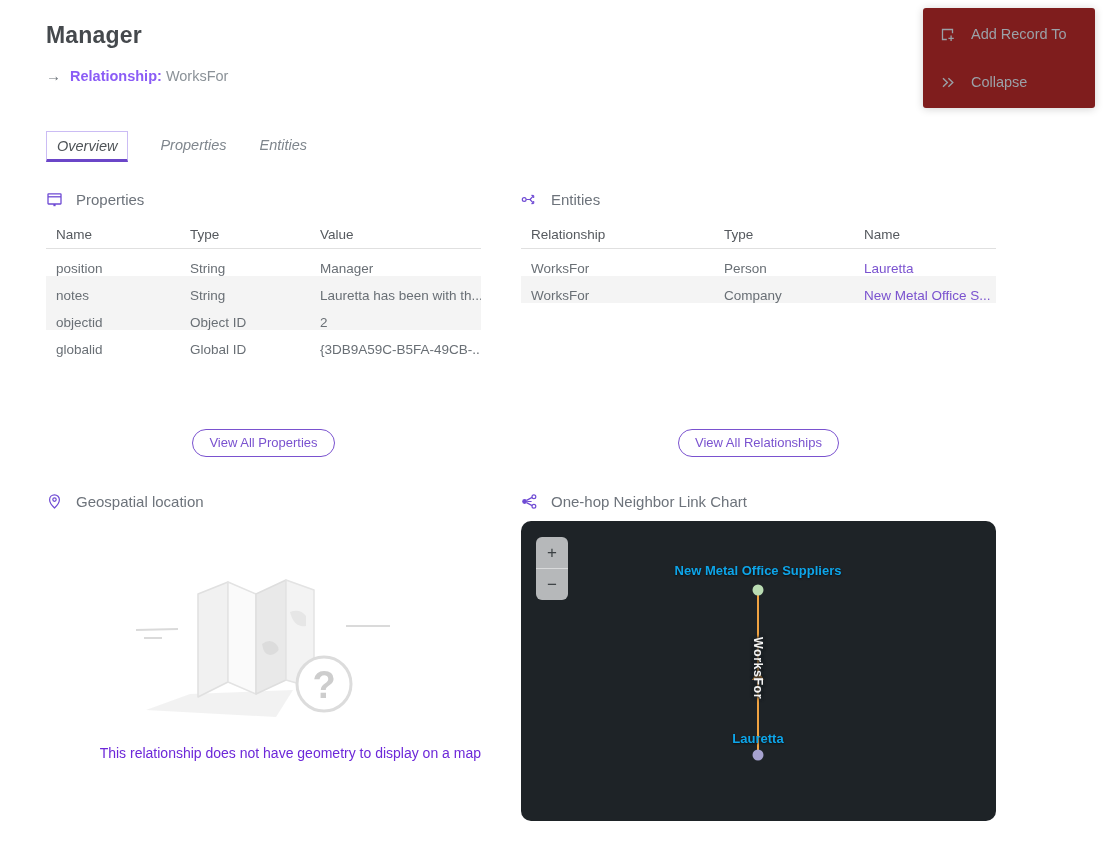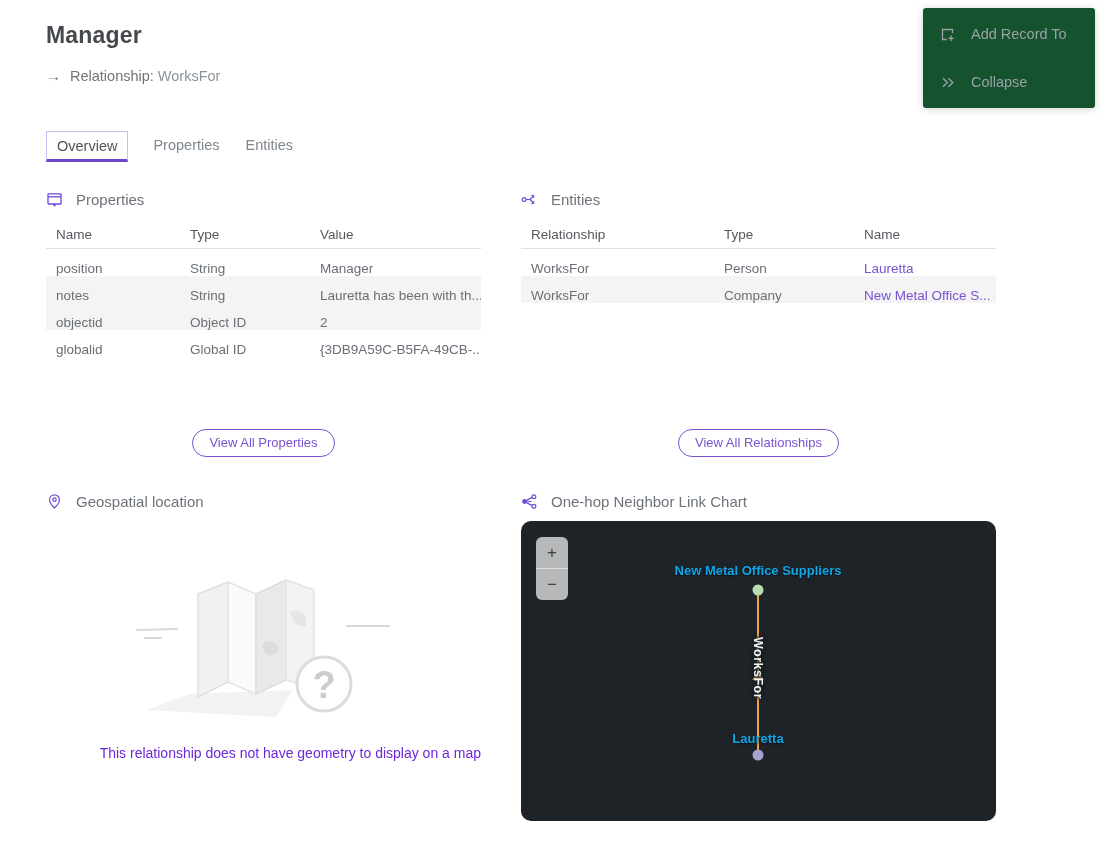--- a/index.html
+++ b/index.html
@@ -5,30 +5,30 @@
   * { margin:0; padding:0; box-sizing:border-box; }
   html,body { width:1116px; height:861px; background:#fff;
     font-family:"Liberation Sans", sans-serif; position:relative; overflow:hidden; }
 
   .abs { position:absolute; }
 
   
   .page-title { left:46px; top:22px; font-size:23px; font-weight:bold; color:#45494d; letter-spacing:.2px; }
   .breadcrumb { left:46px; top:67px; font-size:14.5px; color:#8b9298; display:flex; gap:9px; align-items:center; }
   .breadcrumb .arrow { color:#6f767c; font-size:15px; }
-  .breadcrumb .bc-label { color:#737373; font-weight:normal; }
-
-  
-  .context-menu { left:923px; top:8px; width:172px; background:#14532d; border-radius:3px;
+  .breadcrumb .bc-label { color:#8b5cf6; font-weight:bold; }
+
+  
+  .context-menu { left:923px; top:8px; width:172px; background:#7f1d1d; border-radius:3px;
     box-shadow:0 1px 8px rgba(0,0,0,.18); padding:2px 0; }
   .menu-item { height:48px; display:flex; align-items:center; gap:15px; padding:0 16px;
     font-size:14.5px; color:#9ba1a8; cursor:pointer; }
 
   
-  .tabs { left:46px; top:130px; display:flex; gap:24px; align-items:flex-end; }
+  .tabs { left:46px; top:130px; display:flex; gap:31px; align-items:flex-end;font-style:italic; }
   .tab { font-size:14.5px; color:#7f868d; padding:7px 1px 9px; cursor:pointer; }
   .tab.selected { color:#4e5357; border:1px solid #cbbcf4; border-bottom:3px solid #6b46c8;
     padding:6px 10px 5px; }
 
   
   .section-header { display:flex; align-items:center; gap:13px; font-size:15px; color:#6d737b; }
   .section-header svg { flex:0 0 auto; }
 
   
   table { border-collapse:collapse; table-layout:fixed; font-size:13.5px; color:#696f75; }

